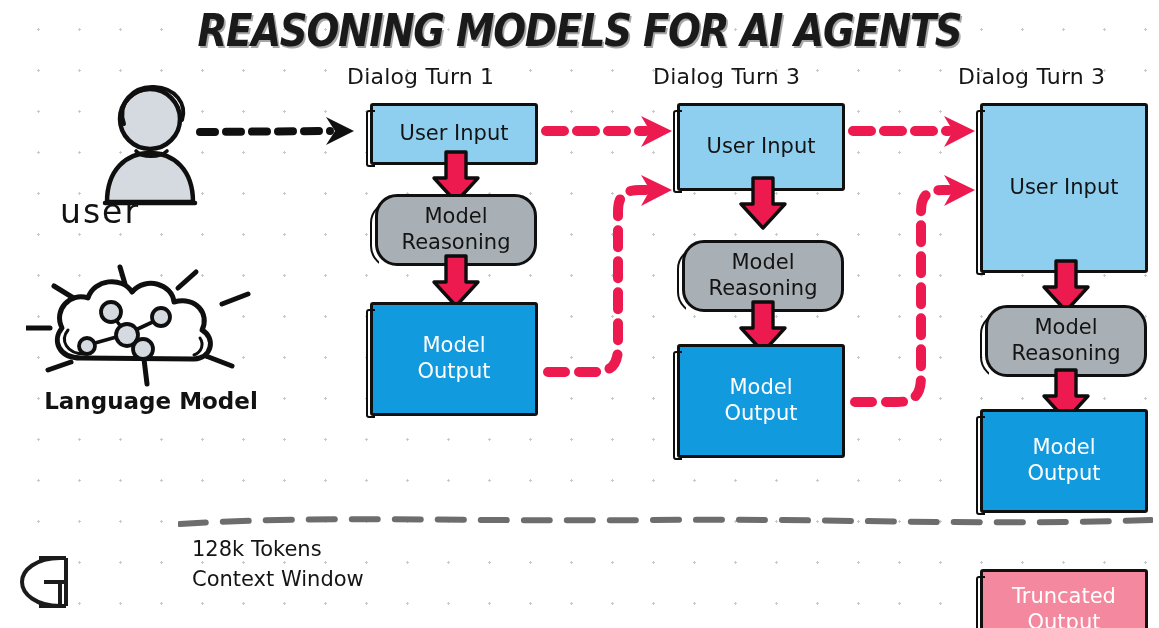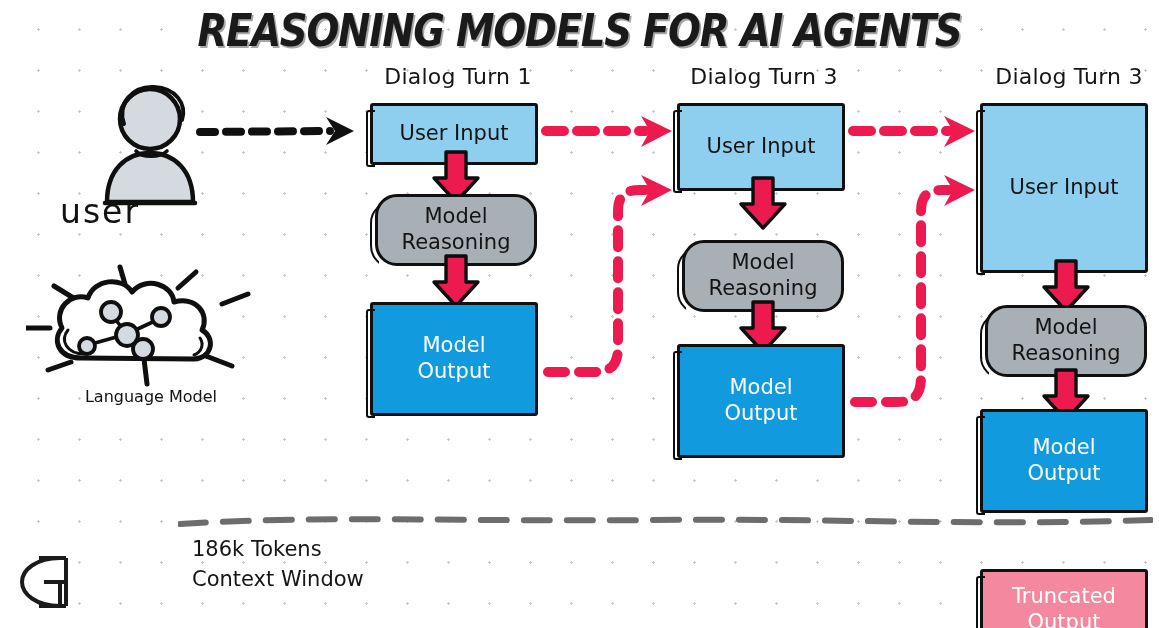--- a/index.html
+++ b/index.html
@@ -44,21 +44,20 @@
     color: #1b1b1b;
   }
 
   
   .turn-label {
     position: absolute;
     font-size: 22px;
     letter-spacing: 0.2px;
     white-space: nowrap;
     color: #161616;
-    text-align: center;
   }
 
   
   .node {
     position: absolute;
     box-sizing: border-box;
     border: 3.5px solid #101010;
     display: flex;
     flex-direction: column;
     align-items: center;
@@ -120,21 +119,21 @@
   #user-figure { position: absolute; left: 84px; top: 76px; width: 140px; height: 130px; }
   #user-label {
     position: absolute; left: 60px; top: 192px; width: 190px;
     text-align: left; font-size: 33px; letter-spacing: 2px; color: #121212;
   }
 
   
   #lm-figure { position: absolute; left: 26px; top: 262px; width: 250px; height: 135px; }
   #lm-label {
     position: absolute; left: 36px; top: 388px; width: 230px;
-    text-align: center; font-size: 16px; font-weight: 400; line-height: 1.18; color: #121212;
+    text-align: center; font-size: 23px; font-weight: 700; line-height: 1.18; color: #121212;
   }
 
   
   #ctx-line { position: absolute; left: 178px; top: 500px; width: 975px; height: 40px; }
   #ctx-text {
     position: absolute; left: 192px; top: 534px;
     font-size: 21px; line-height: 1.45; color: #151515;
   }
 
   
@@ -324,21 +323,21 @@
     <span class="ln">Truncated</span>
     <span class="ln">Output</span>
   </div>
 
   <div id="ctx-line">
     <svg width="975" height="40" viewBox="0 0 975 40" preserveAspectRatio="none">
       <path d="M2 24 C140 15 300 22 470 20 C640 18 800 26 973 20" stroke="#6d6d6d" stroke-width="6" fill="none" stroke-linecap="round" stroke-dasharray="26 17"></path>
     </svg>
   </div>
   <div id="ctx-text" class="sketch">
-    <div>186k Tokens</div>
+    <div>128k Tokens</div>
     <div>Context Window</div>
   </div>
 
   <div id="logo">
     <svg viewBox="0 0 78 68" width="78" height="68">
       <path d="M46 10 C22 10 8 22 8 34 C8 46 22 58 46 58 L46 34 L30 34" fill="none" stroke="#1b1b1b" stroke-width="4"></path>
       <path d="M52 10 L52 58" fill="none" stroke="#1b1b1b" stroke-width="4"></path>
       <path d="M25 10 L52 10" fill="none" stroke="#1b1b1b" stroke-width="4"></path>
       <path d="M25 58 L52 58" fill="none" stroke="#1b1b1b" stroke-width="4"></path>
       <path d="M30 34 L52 34" fill="none" stroke="#1b1b1b" stroke-width="4"></path>

